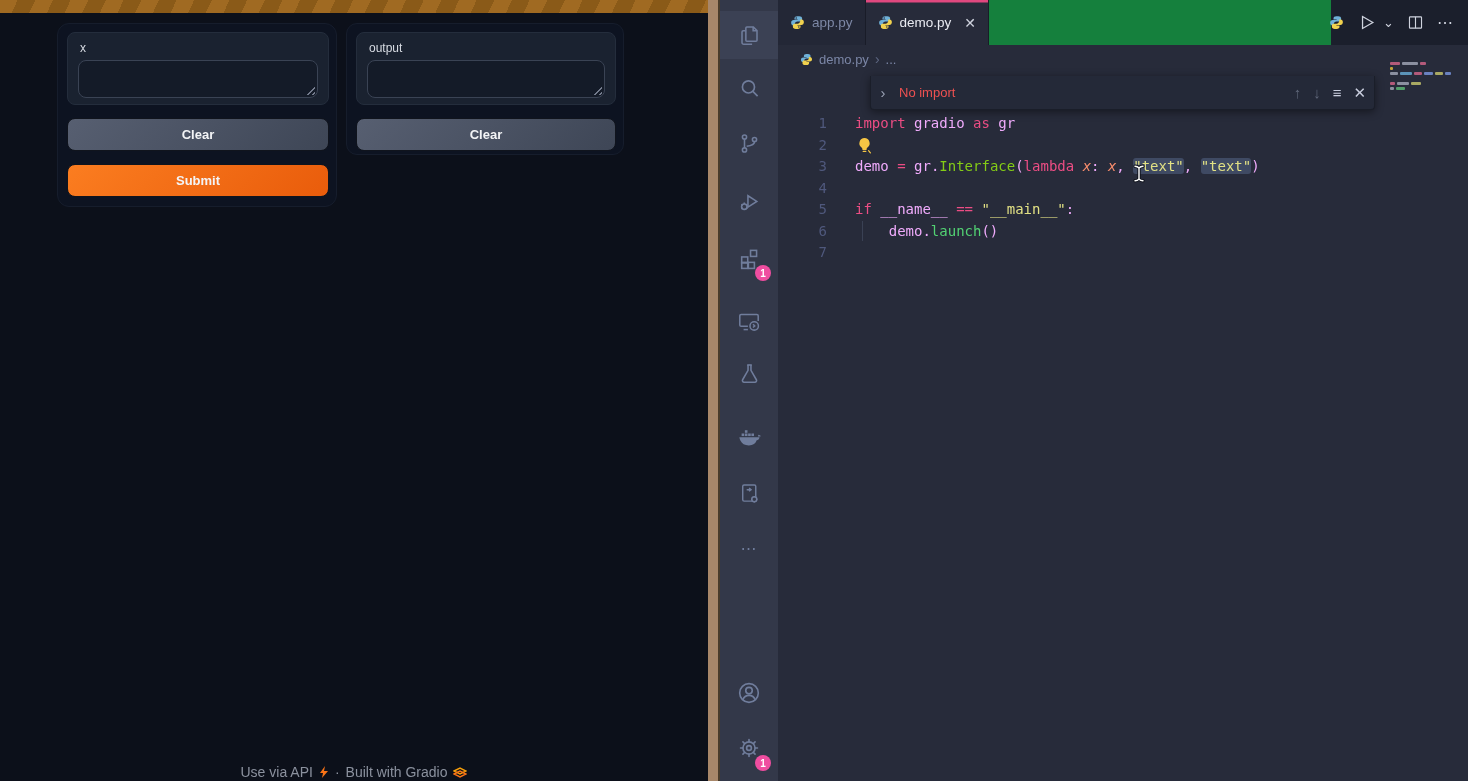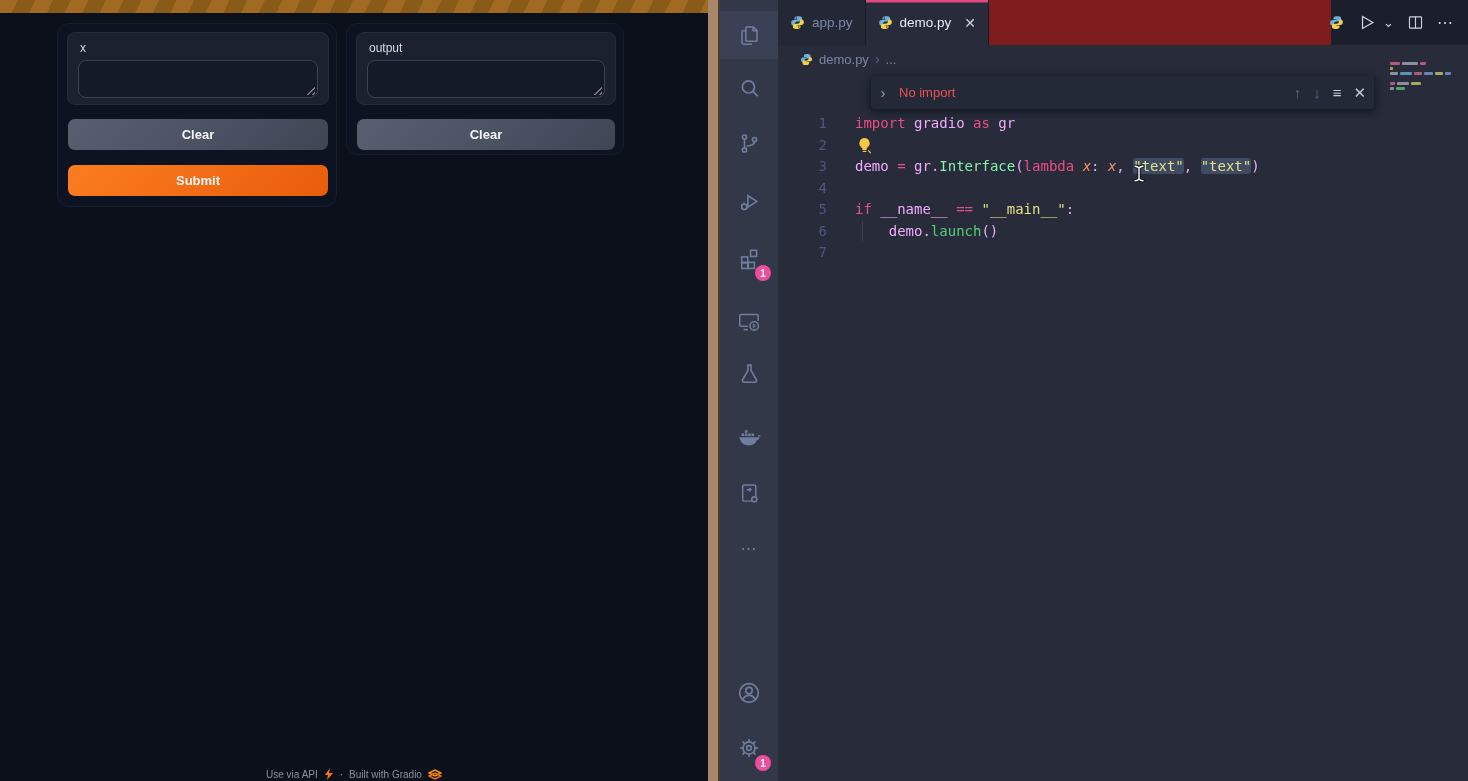--- a/index.html
+++ b/index.html
@@ -20,40 +20,40 @@
                 background:#141b28; border:1px solid #3a4354; border-radius:8px; outline:none;
                 color:#e5e7eb; font-family:"Liberation Sans",sans-serif; }
   .resize-handle { position:absolute; right:13px; bottom:9px; width:9px; height:9px; pointer-events:none;
                 background:repeating-linear-gradient(135deg, transparent 0 2.5px, #8b93a5 2.5px 4px);
                 clip-path:polygon(100% 0, 0 100%, 100% 100%); opacity:.8; }
   .g-btn { position:absolute; border:1px solid #10141d; border-radius:8px; color:#f3f4f6;
            font-weight:bold; font-size:13px; font-family:"Liberation Sans",sans-serif; cursor:pointer; }
   .g-btn.secondary { background:linear-gradient(135deg,#575f71,#3e4656); }
   .g-btn.primary   { background:linear-gradient(135deg,#fb7d20,#e95c0b); }
   .g-footer { position:absolute; left:0; bottom:1px; width:100%; display:flex; justify-content:center;
-              align-items:center; gap:6px; font-size:10px; color:#8b919e; }
+              align-items:center; gap:6px; font-size:14px; color:#8b919e; }
   .g-footer svg { display:block; }
 
   
   .pane-divider { position:absolute; left:708px; top:0; width:12px; height:781px;
                   background:#a8876a; border-right:2px solid #4a3c2c; cursor:col-resize; }
 
   
   .vscode { position:absolute; left:720px; top:0; width:748px; height:781px; background:#272b3a; }
   .activity-bar { position:absolute; left:0; top:0; width:58px; height:781px; background:#333849; }
   .ab-item { position:absolute; left:0; width:58px; height:48px; display:flex; align-items:center;
              justify-content:center; color:#707d9c; cursor:pointer; }
   .ab-item.first { background:#3b4154; }
   .ab-item svg { display:block; }
   .badge { position:absolute; right:7px; bottom:1px; min-width:16px; height:16px; border-radius:8px;
            background:#ef4da0; color:#fff; font-size:10px; font-weight:bold; display:flex;
            align-items:center; justify-content:center; padding:0 4px; }
 
   .editor-area { position:absolute; left:58px; top:0; right:0; bottom:0; background:#272b3a; }
-  .tab-bar { position:absolute; left:0; top:0; right:0; height:45px; background:#7f1d1d; display:flex; }
+  .tab-bar { position:absolute; left:0; top:0; right:0; height:45px; background:#15803d; display:flex; }
   .tab { height:45px; display:flex; align-items:center; gap:7px; padding:0 12px;
          background:#232736; border-right:1px solid #191c28; color:#7d88a6; font-size:13.5px; cursor:pointer; }
   .tab.active { background:#272b3a; color:#e9ebf2; box-shadow:inset 0 2.5px 0 #e0487f; }
   .tab .tab-desc { font-size:12.5px; color:#5d6681; }
   .tab .tab-close { margin-left:6px; font-size:14px; color:#cfd3de; cursor:pointer; }
   .editor-actions { position:absolute; right:0; top:0; height:45px; width:137px; background:#1b1f2c;
                     display:flex; align-items:center; justify-content:flex-end; gap:13px; padding-right:14px;
                     color:#cfd3de; }
   .editor-actions .act { display:flex; align-items:center; cursor:pointer; }
   .chev-glyph { font-size:13px; color:#cfd3de; margin-left:-6px; }
@@ -84,21 +84,21 @@
   .mm-row span { display:inline-block; height:100%; border-radius:1px; }
 
   .code-wrap { position:absolute; left:0; top:113px; right:0; bottom:0;
                font-family:"DejaVu Sans Mono", monospace; font-size:14px; line-height:21.5px; }
   .gutter { position:absolute; left:0; top:0; width:49px; text-align:right; color:#4f587c; }
   .gutter .ln { height:21.5px; }
   .code-lines { position:absolute; left:77px; top:0; white-space:pre; }
   .code-line { height:21.5px; }
   .tok-k { color:#ec4d84; }
   .tok-t { color:#f0abfc; }
-  .tok-c { color:#86efac; }
+  .tok-c { color:#84cc16; }
   .tok-p { color:#f78c6c; font-style:italic; }
   .tok-s { color:#e2e184; }
   .tok-f { color:#52d273; }
   .tok-hl { color:#e2e184; background:#3f4a63; border-radius:3px; }
   .indent-guide { position:absolute; left:84px; top:221px; width:1px; height:20px; background:#3a4154; }
   .bulb { position:absolute; left:79px; top:137px; }
   .ibeam-cursor { position:absolute; left:354px; top:164px; z-index:6; }
 </style>
 </head>
 <body>

